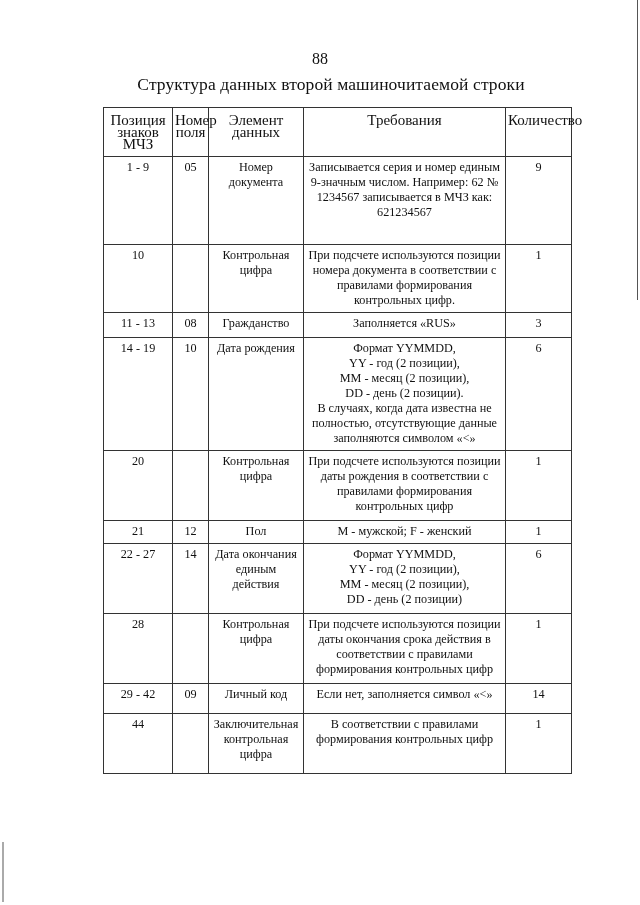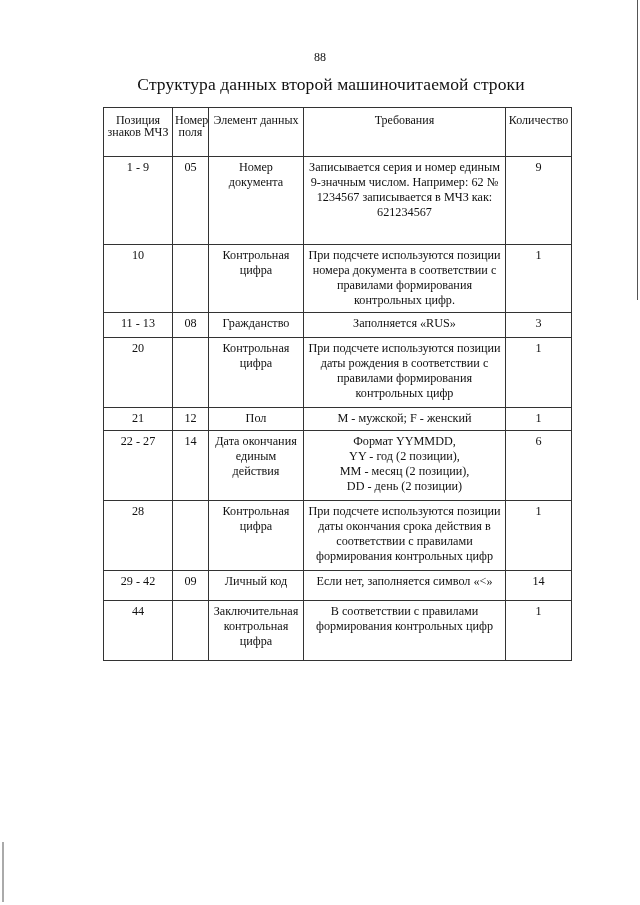--- a/index.html
+++ b/index.html
@@ -2,38 +2,38 @@
 <html><head>
 <meta charset="utf-8">
 <style>
   html, body { margin: 0; padding: 0; background: #ffffff; }
   body {
     width: 640px; height: 905px; position: relative; overflow: hidden;
     font-family: "Liberation Serif", "DejaVu Serif", serif; color: #111;
   }
   .page-number {
     position: absolute; top: 50px; left: 0; width: 640px; text-align: center;
-    font-size: 12px;
+    font-size: 16px;
   }
   .title {
     position: absolute; top: 74px; left: 0; width: 662px; text-align: center;
     font-size: 17.5px; letter-spacing: 0.1px;
   }
   table.mrz {
     position: absolute; top: 107px; left: 103px;
     border-collapse: collapse; table-layout: fixed;
     width: 468px;
     font-size: 12.2px; line-height: 15px;
   }
   table.mrz th, table.mrz td {
     border: 1.2px solid #333; text-align: center; vertical-align: top;
     padding: 3px 2px 4px 2px; font-weight: normal;
   }
   table.mrz th {
-    font-size: 12px; line-height: 12px; height: 38px; padding-top: 6px;
+    font-size: 15px; line-height: 12px; height: 38px; padding-top: 6px;
   }
   col.c1 { width: 69px; }
   col.c2 { width: 36px; }
   col.c3 { width: 95px; }
   col.c4 { width: 202px; }
   col.c5 { width: 66px; }
   td.req { white-space: pre-line; }
   td.elem { white-space: pre-line; }
   td.qty { padding-top: 4px; }
   .margin-line-right {
@@ -83,20 +83,31 @@
         <td class="req">При подсчете используются позиции номера документа в соответствии с правилами формирования контрольных цифр.</td>
         <td class="qty">1</td>
       </tr>
       <tr style="height: 25px;">
         <td>11 - 13</td>
         <td>08</td>
         <td class="elem">Гражданство</td>
         <td class="req">Заполняется «RUS»</td>
         <td class="qty">3</td>
       </tr>
+      <tr style="height: 105px;">
+        <td>14 - 19</td>
+        <td>10</td>
+        <td class="elem">Дата рождения</td>
+        <td class="req">Формат YYMMDD,
+YY - год (2 позиции),
+MM - месяц (2 позиции),
+DD - день (2 позиции).
+В случаях, когда дата известна не полностью, отсутствующие данные заполняются символом «&lt;»</td>
+        <td class="qty">6</td>
+      </tr>
       <tr style="height: 70px;">
         <td>20</td>
         <td></td>
         <td class="elem">Контрольная
 цифра</td>
         <td class="req">При подсчете используются позиции даты рождения в соответствии с правилами формирования контрольных цифр</td>
         <td class="qty">1</td>
       </tr>
       <tr style="height: 23px;">
         <td>21</td>

